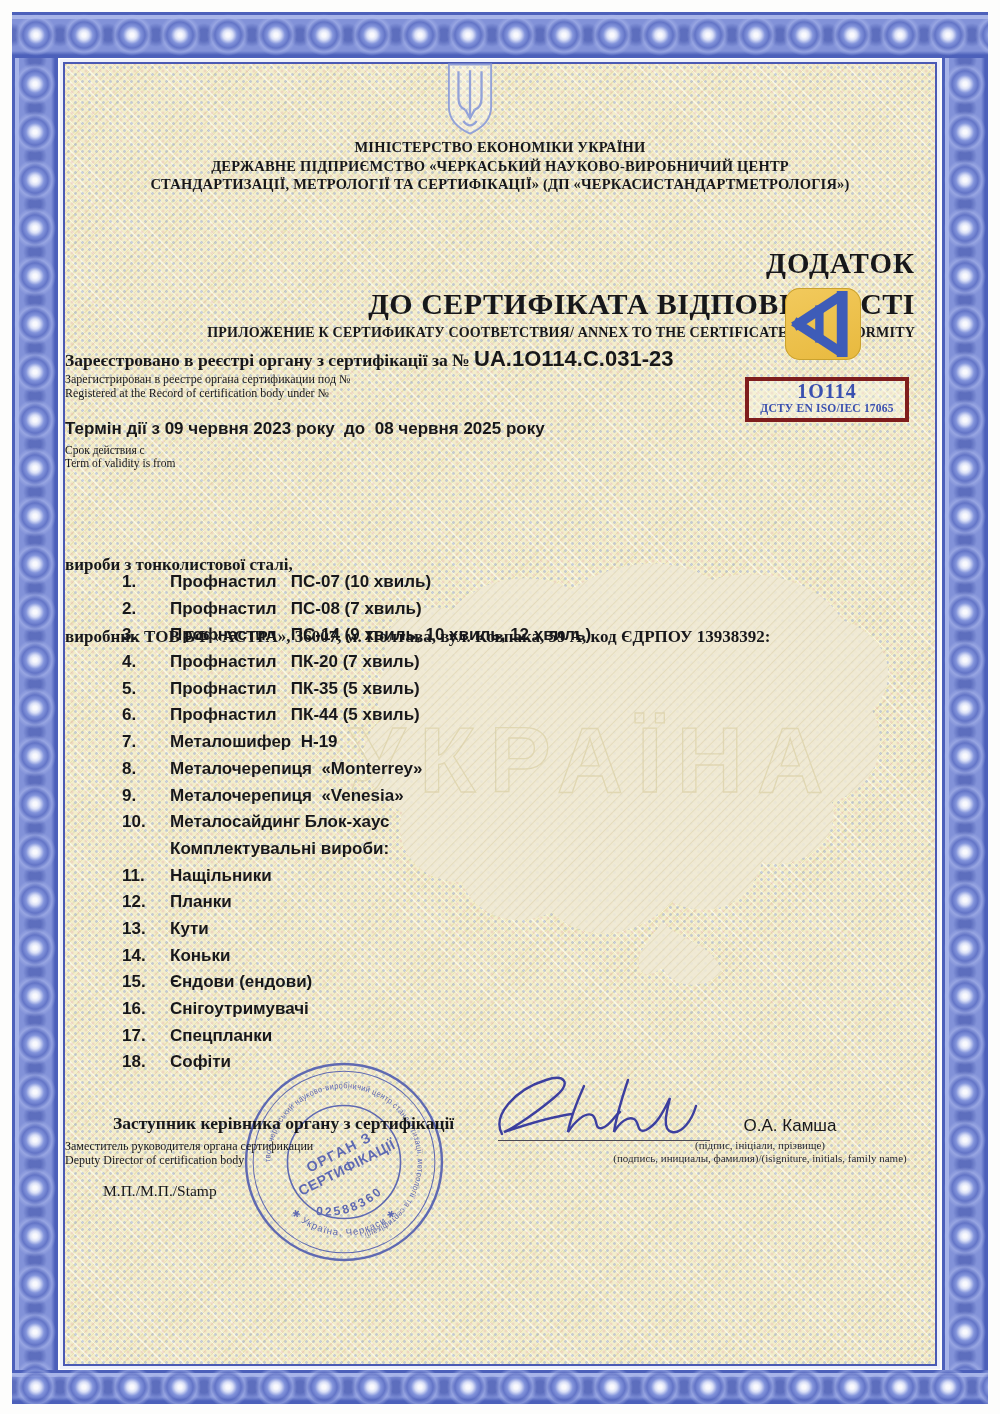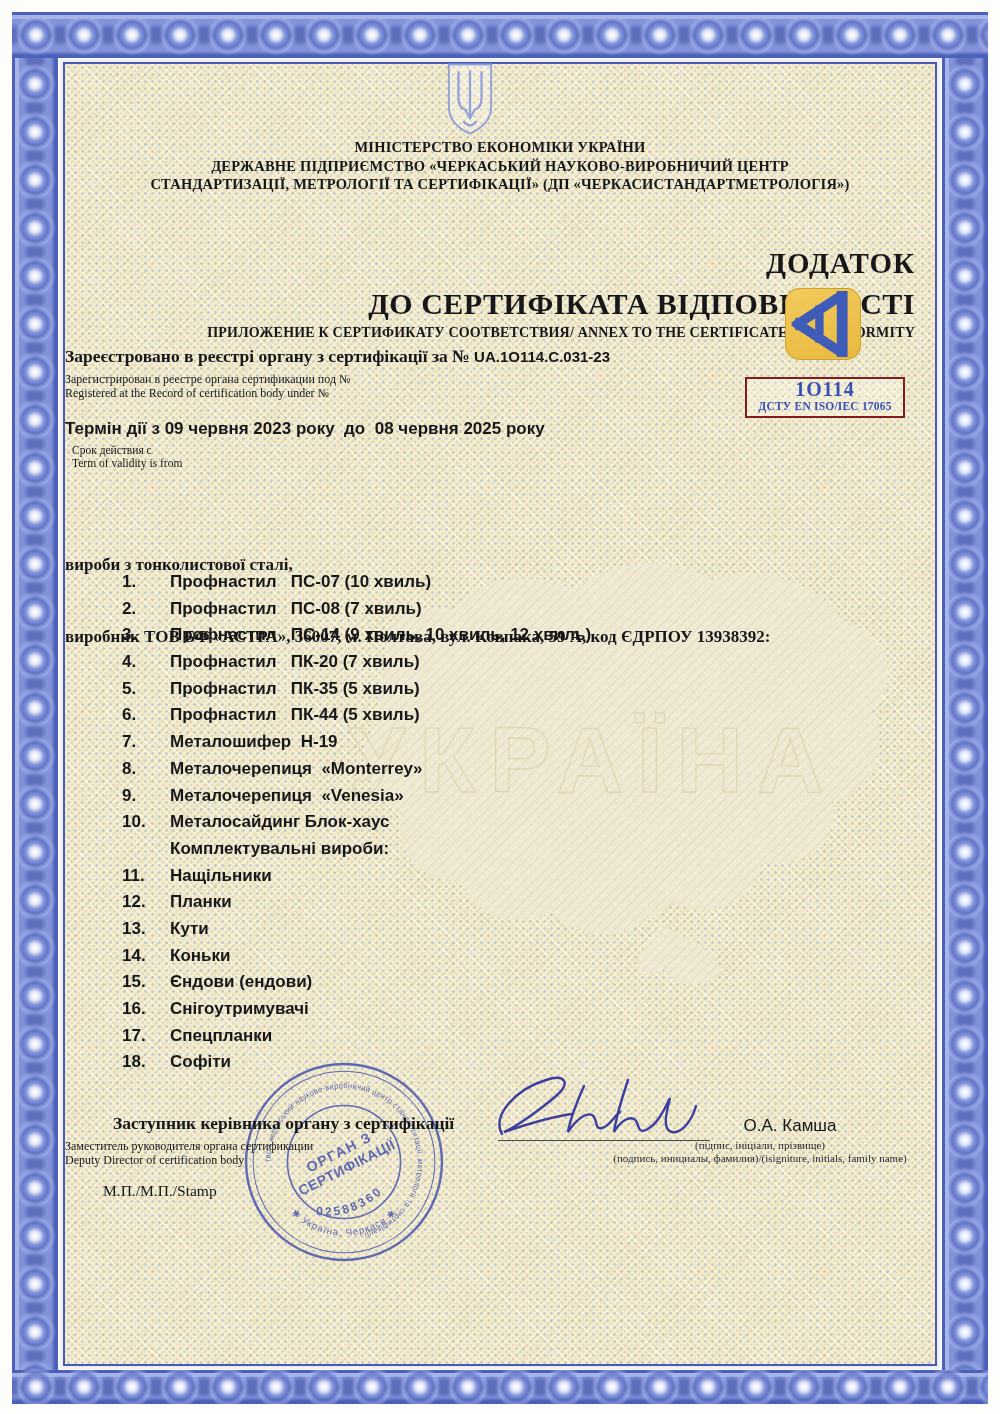--- a/index.html
+++ b/index.html
@@ -54,32 +54,32 @@
 
   
   .emblem{left:446px;top:62px;width:48px;height:74px;}
   .hdr{left:0;right:0;top:138px;text-align:center;font-weight:bold;font-size:14.5px;line-height:18.5px;letter-spacing:.2px;}
   .titles{left:55px;right:85px;top:247px;text-align:right;font-weight:bold;}
   .t1{font-size:29px;letter-spacing:1px;}
   .t2{font-size:30px;margin-top:7px;letter-spacing:.5px;}
   .tsub{font-size:14px;margin-top:4px;letter-spacing:.2px;}
 
   .reg{left:65px;top:346px;font-size:17.5px;font-weight:bold;white-space:pre-wrap;}
-  .reg .num{font-family:"Liberation Sans",sans-serif;font-size:15px;}
+  .reg .num{font-family:"Liberation Sans",sans-serif;font-size:22px;}
   .reg-sub{left:65px;top:373px;font-size:12px;line-height:13.5px;}
 
   .mark-logo{left:785px;top:288px;width:76px;height:72px;z-index:6;border-radius:15px;
     background:linear-gradient(160deg,#f2ca5d,#e8b93e);box-shadow:0 0 0 1px #caa22e inset;}
-  .mark-box{left:745px;top:377px;width:156px;height:37px;border:2px solid #7f1d1d;color:#3a50b0;
+  .mark-box{left:745px;top:377px;width:156px;height:37px;border:4px solid #7f1d1d;color:#3a50b0;
     text-align:center;background:rgba(250,248,235,.35);}
   .mark-code{font-size:20px;font-weight:bold;letter-spacing:1px;line-height:21px;}
   .mark-std{font-size:11.5px;font-weight:bold;letter-spacing:.2px;line-height:13px;}
 
   .validity{left:65px;top:419px;font-family:"Liberation Sans",sans-serif;font-weight:bold;font-size:17px;white-space:pre-wrap;}
-  .validity-sub{left:65px;top:444px;font-size:11.5px;line-height:13px;padding-left:7px;}
+  .validity-sub{left:65px;top:444px;font-size:11.5px;line-height:13px;}
 
   .product{left:65px;top:505px;font-family:Liberation Serif, serif;font-weight:bold;font-size:17px;line-height:24px;white-space:pre-wrap;}
 
   .list{left:122px;top:572px;width:660px;font-family:"Liberation Sans",sans-serif;font-weight:bold;font-size:17px;}
   .row{display:flex;height:26.7px;white-space:pre-wrap;}
   .row .n{width:48px;flex:none;}
   .row .t{flex:1;}
 
   .total{left:122px;top:1084px;font-family:"Liberation Sans",sans-serif;font-weight:bold;font-size:17px;}
 

